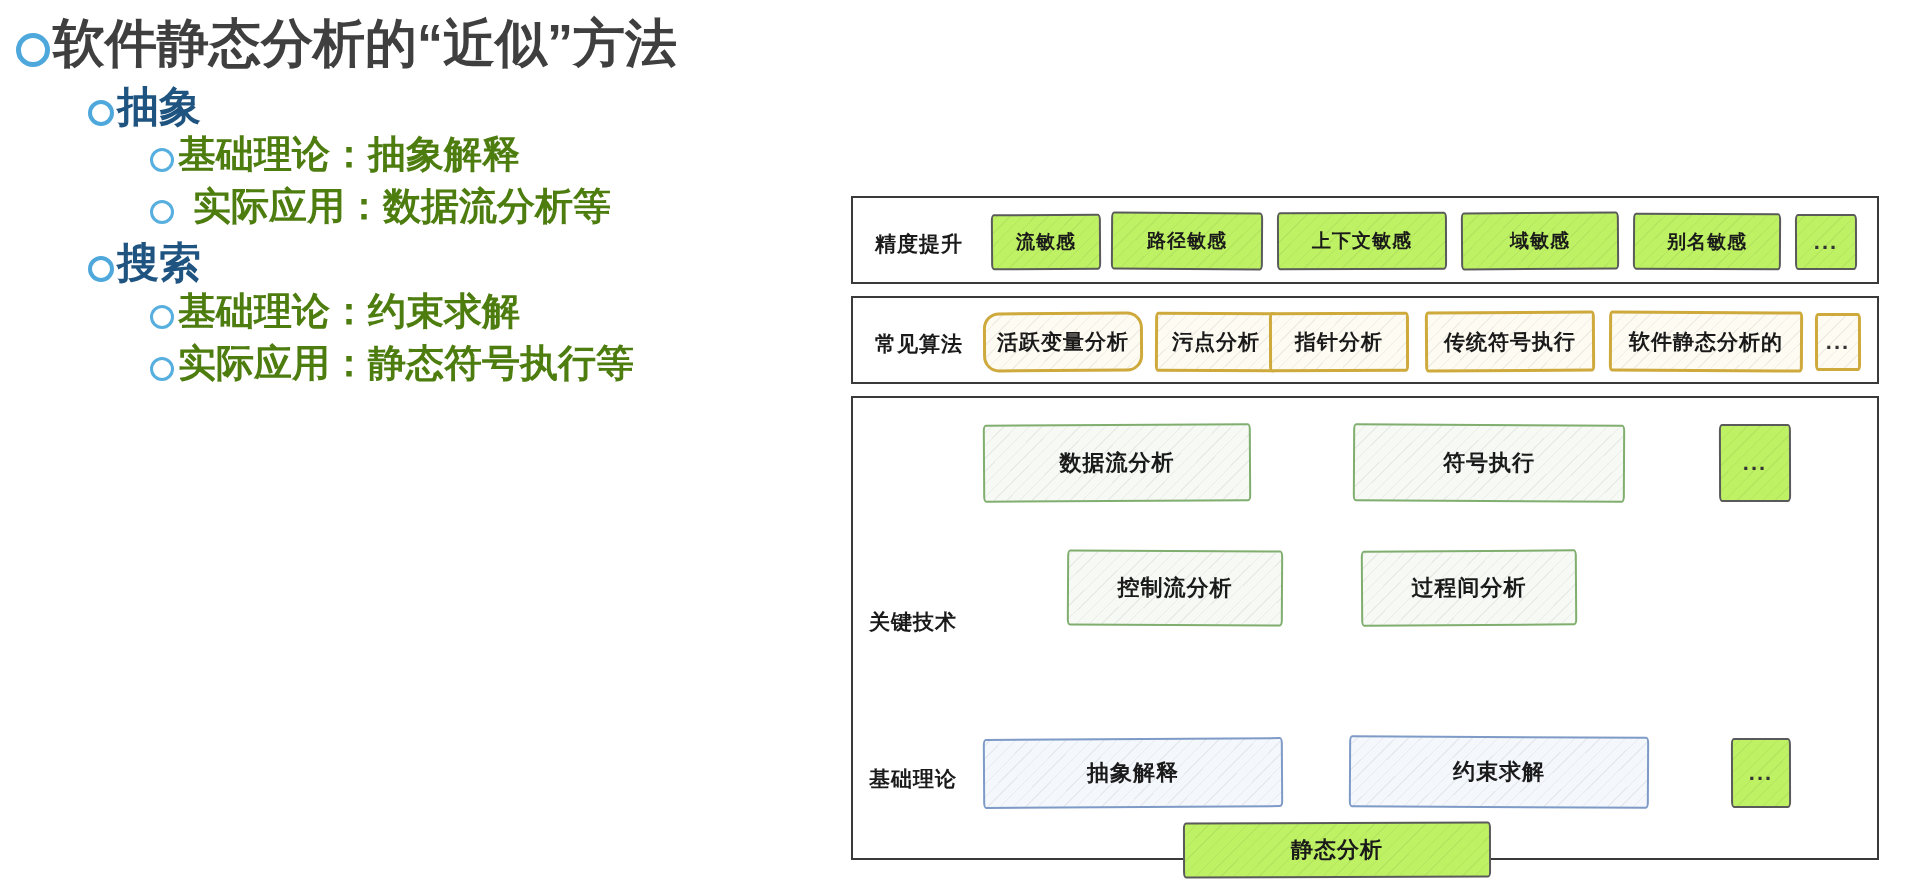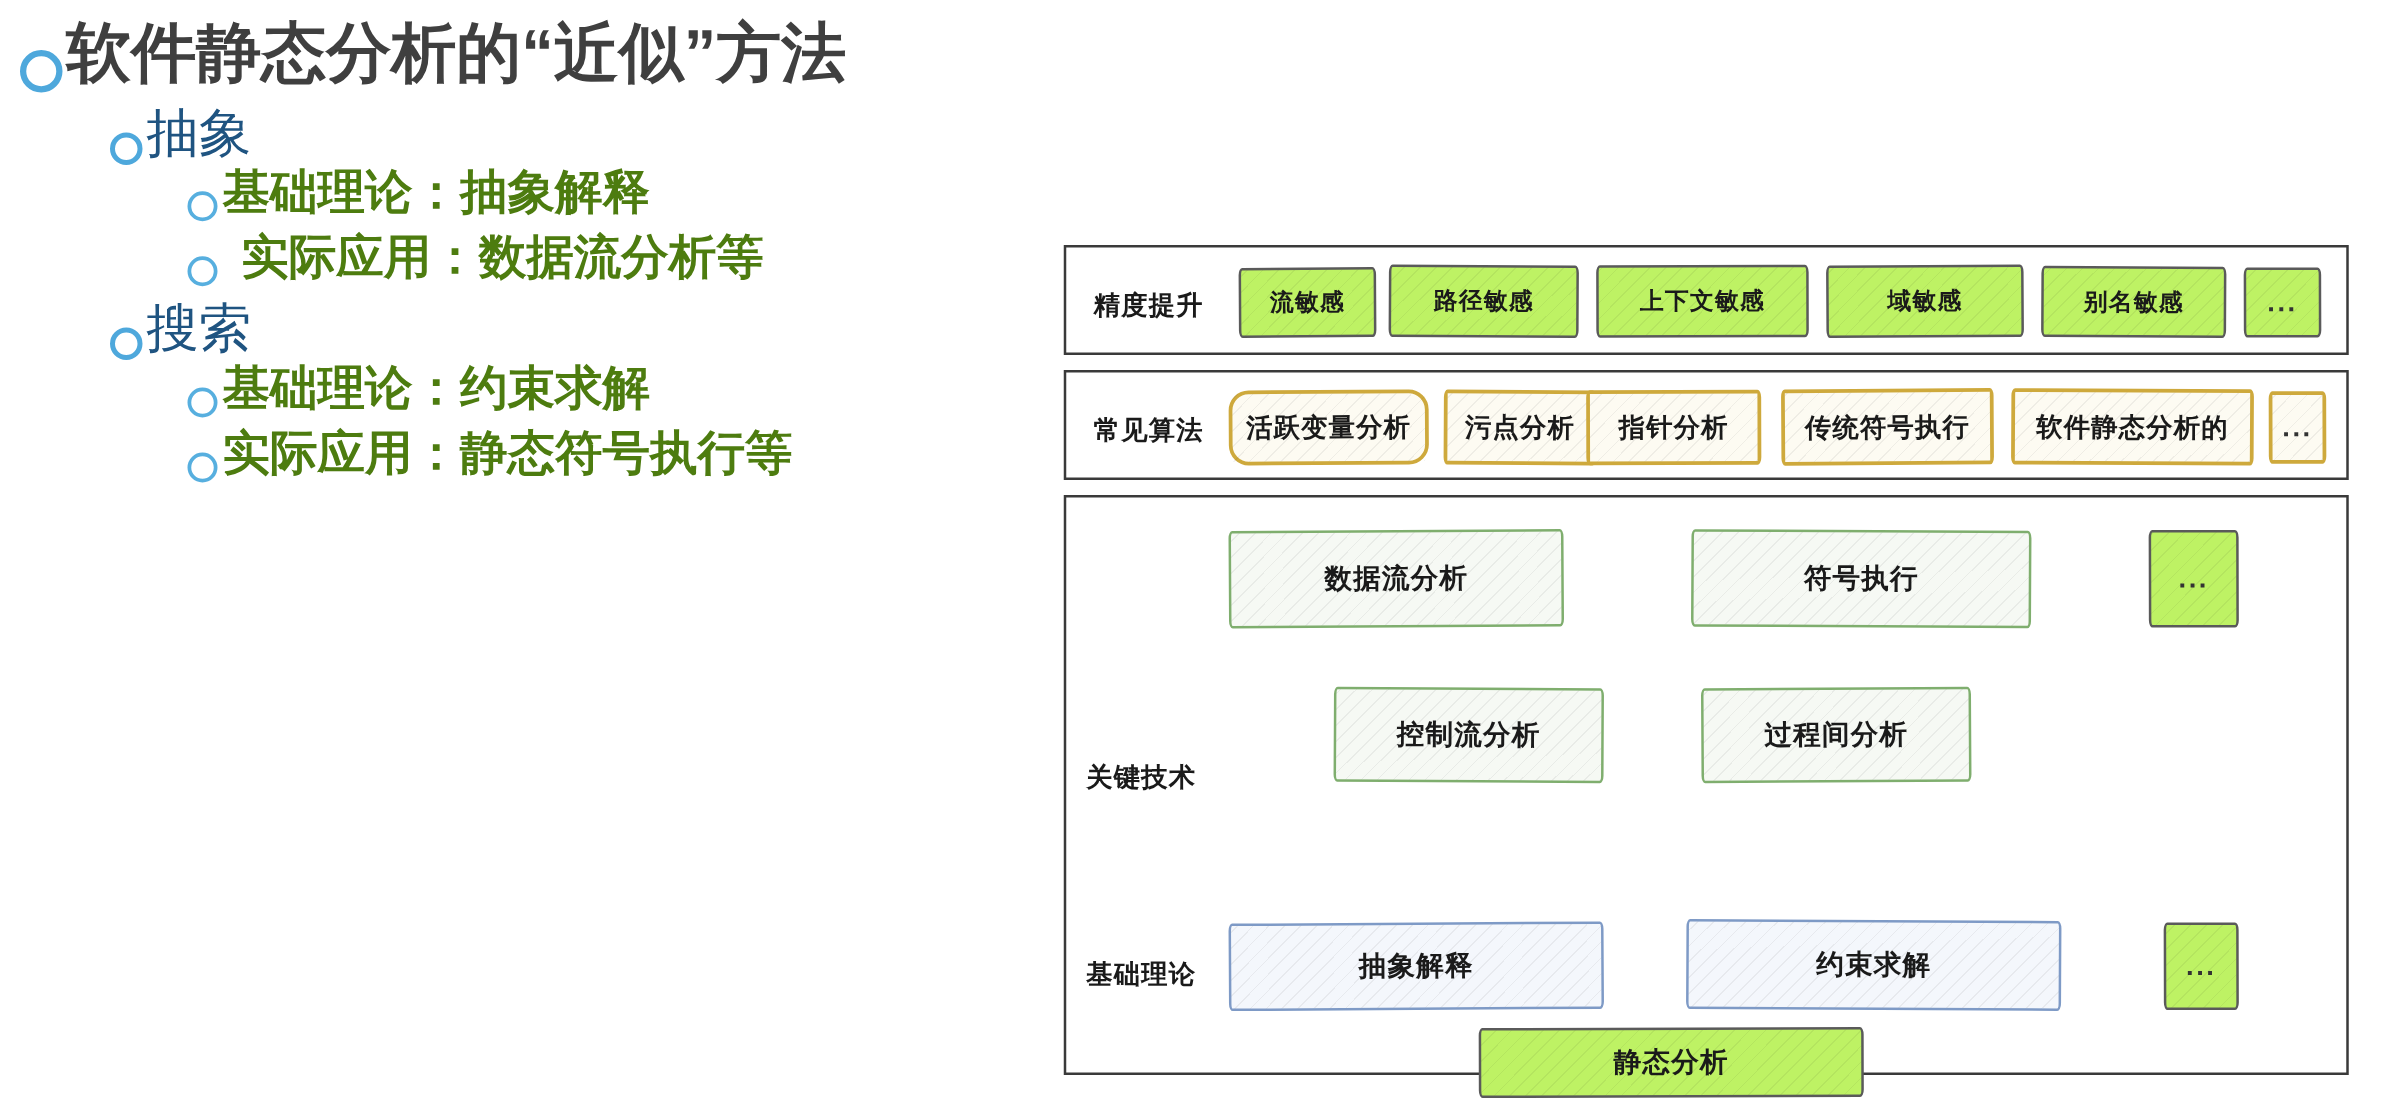--- a/index.html
+++ b/index.html
@@ -17,21 +17,21 @@
 
   
   #outline {
     position: absolute;
     left: 0; top: 0;
     width: 860px;
     height: 880px;
   }
   .bullet-row {
     display: flex;
-    align-items: flex-end;
+    align-items: center;
     position: absolute;
     white-space: nowrap;
   }
   .ring {
     display: inline-block;
     box-sizing: border-box;
     border-radius: 50%;
     flex: 0 0 auto;
   }
   
@@ -53,21 +53,21 @@
   
   .lvl2 { left: 88px; }
   .lvl2 .ring {
     width: 26px; height: 26px;
     border: 4px solid #4EA8DC;
     margin-top: 11px;
     margin-right: 3px;
   }
   .lvl2 .txt {
     font-size: 42px;
-    font-weight: normal;
+    font-weight: bold;
     color: #1F5481;
     line-height: 50px;
   }
   #row-chouxiang { top: 82px; }
   #row-sousuo    { top: 238px; }
 
   
   .lvl3 { left: 150px; }
   .lvl3 .ring {
     width: 24px; height: 24px;

